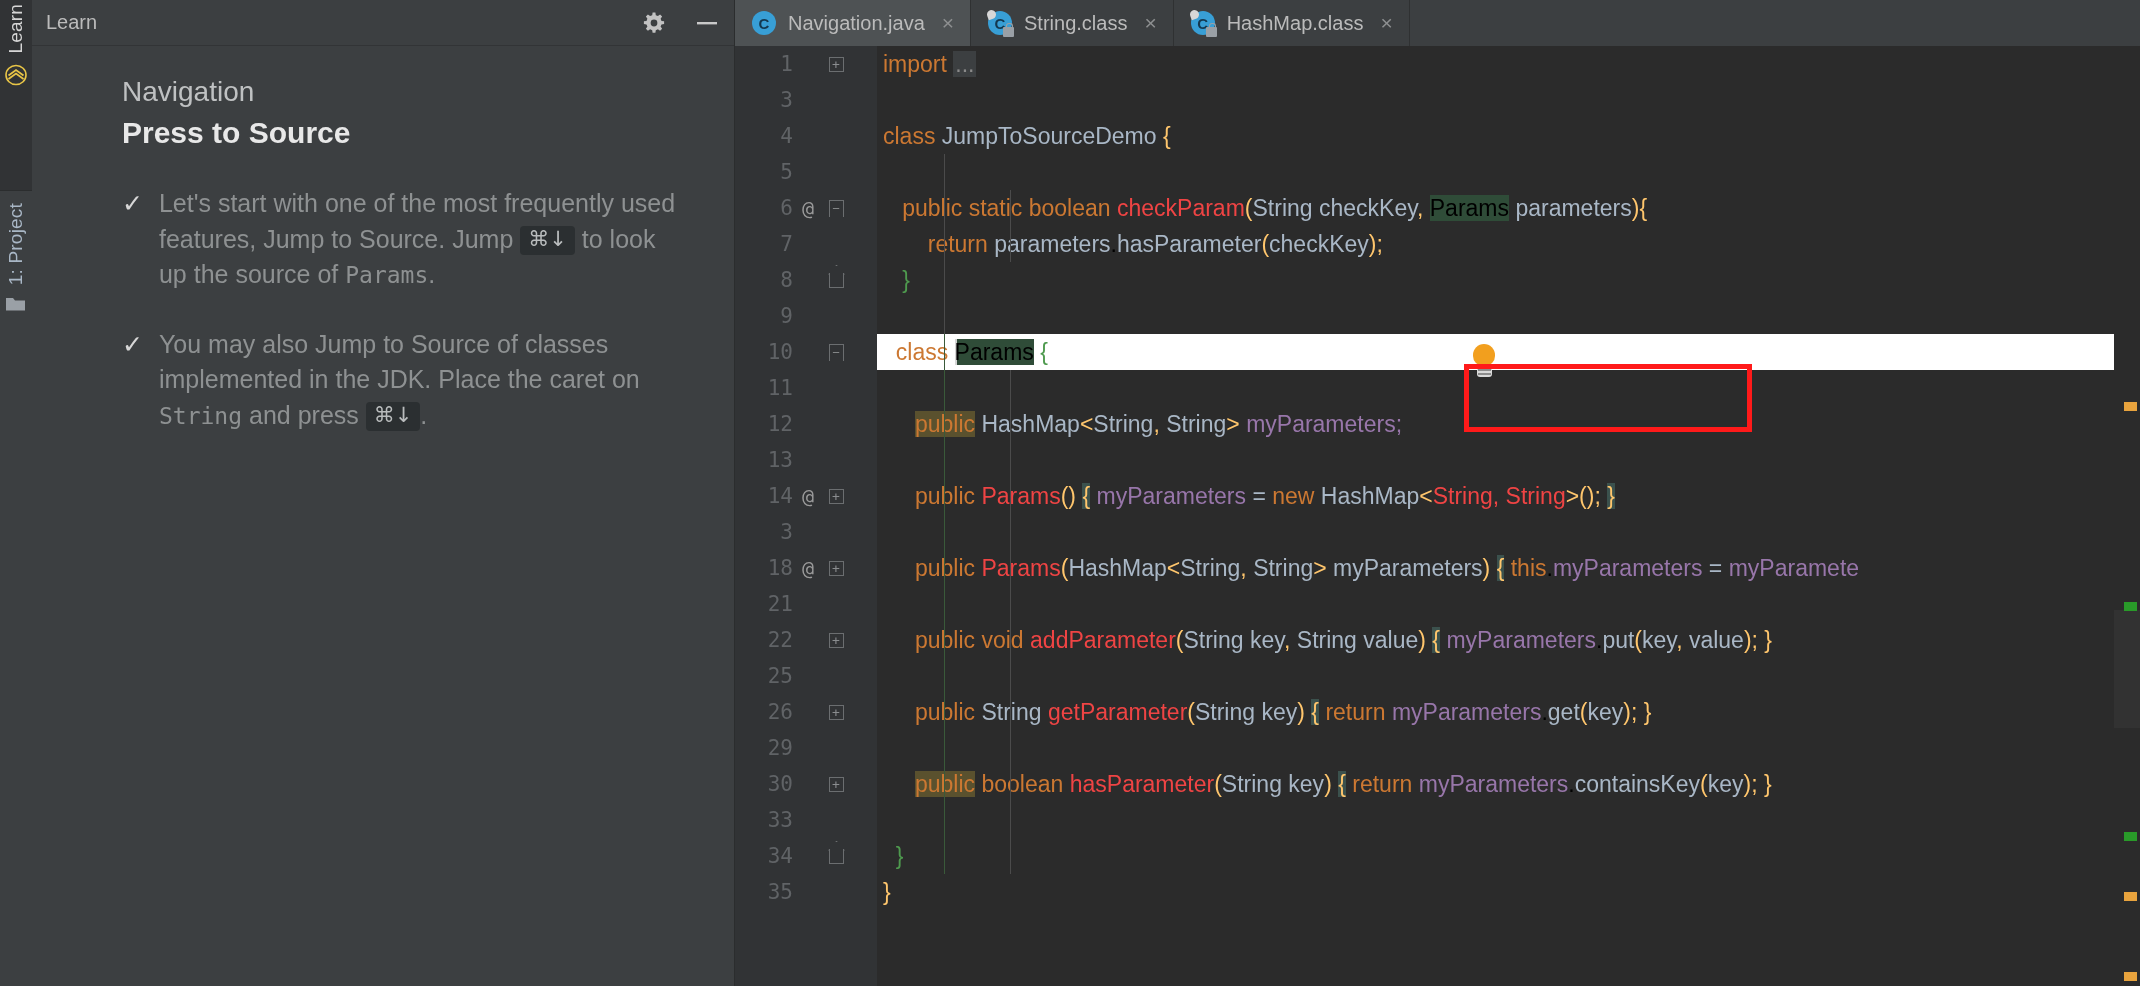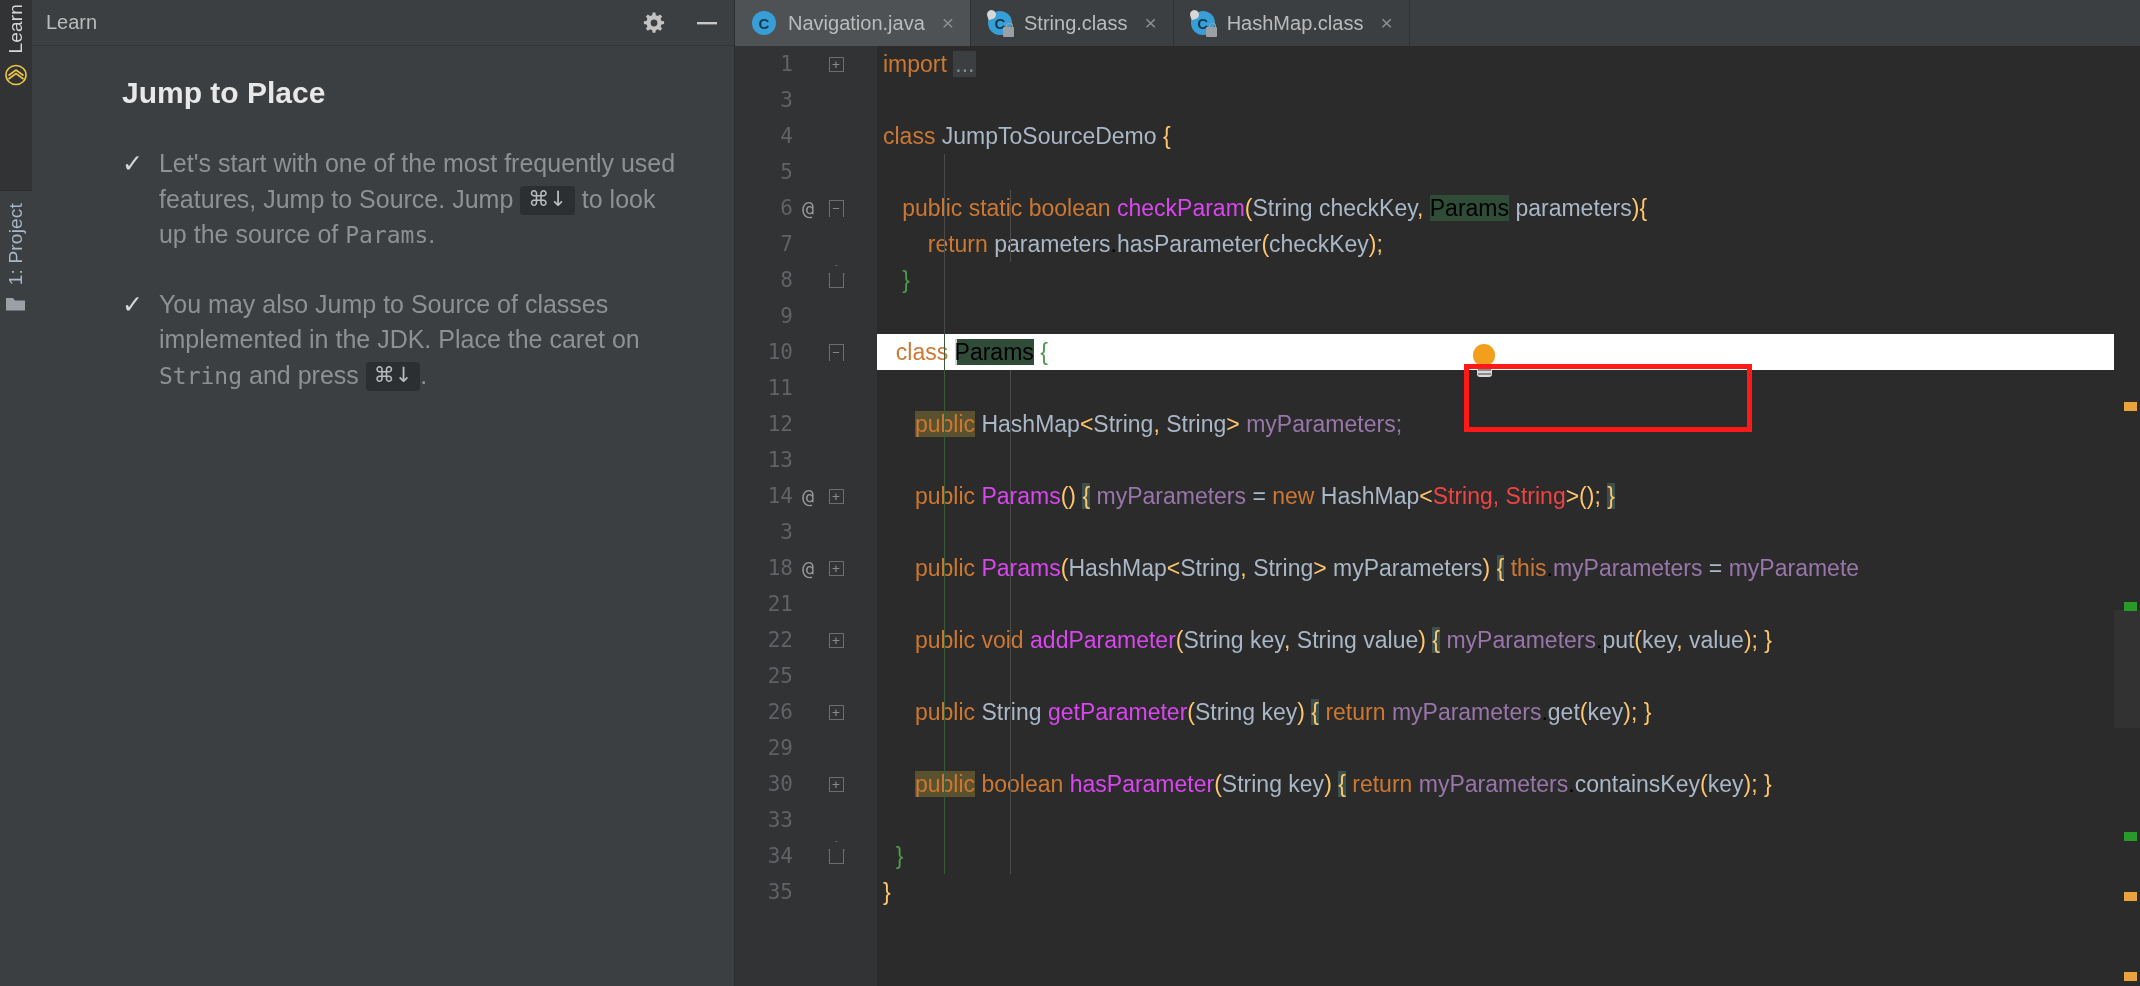--- a/index.html
+++ b/index.html
@@ -197,21 +197,21 @@
   .code-line {
     height: 36px; line-height: 36px;
     white-space: pre;
     padding-left: 6px;
   }
   .code-line.cur { background: #ffffff; }
 
   
   .kw   { color: #cc7832; }
   .mth  { color: #a9b7c6; }
-  .mth-d{ color: #d946ef; }
+  .mth-d{ color: #ef4444; }
   .fld  { color: #9876aa; }
   .pnc  { color: #a9b7c6; }
   .brc  { color: #ffc66d; }
   .brc-g{ color: #4e9a4e; }
   .cls  { color: #a9b7c6; }
   .dim  { color: #ef4444; }
   .hl-sel { background: #2f4c38; }
   .hl-kw  { background: #5a512e; }
   .hl-brc { background: #3b514d; }
   .hl-dots{ background: #3c3f41; color:#8a8a8a; padding: 0 2px; }
@@ -296,21 +296,22 @@
         </span>
         <span class="hdr-btn">
           <svg width="26" height="24" viewBox="0 0 26 24">
             <rect x="3" y="11" width="20" height="2.4" fill="#c9c9c9"></rect>
           </svg>
         </span>
       </div>
     </div>
 
     <div class="learn-body">
-      <div class="title">Jump to Place</div>
+      <div class="kicker">Navigation</div>
+      <div class="title">Press to Source</div>
 
       <div class="step">
         <span class="step-check">✓</span>
         <span class="step-text"><span>Let's start with one of the most frequently used features, Jump to Source. Jump </span><span class="kbd">⌘↓</span><span> to look up the source of </span><span class="code-lit">Params</span><span>.</span></span>
       </div>
 
       <div class="step">
         <span class="step-check">✓</span>
         <span class="step-text"><span>You may also Jump to Source of classes implemented in the JDK. Place the caret on </span><span class="code-lit">String</span><span> and press </span><span class="kbd">⌘↓</span><span>.</span></span>
       </div>

